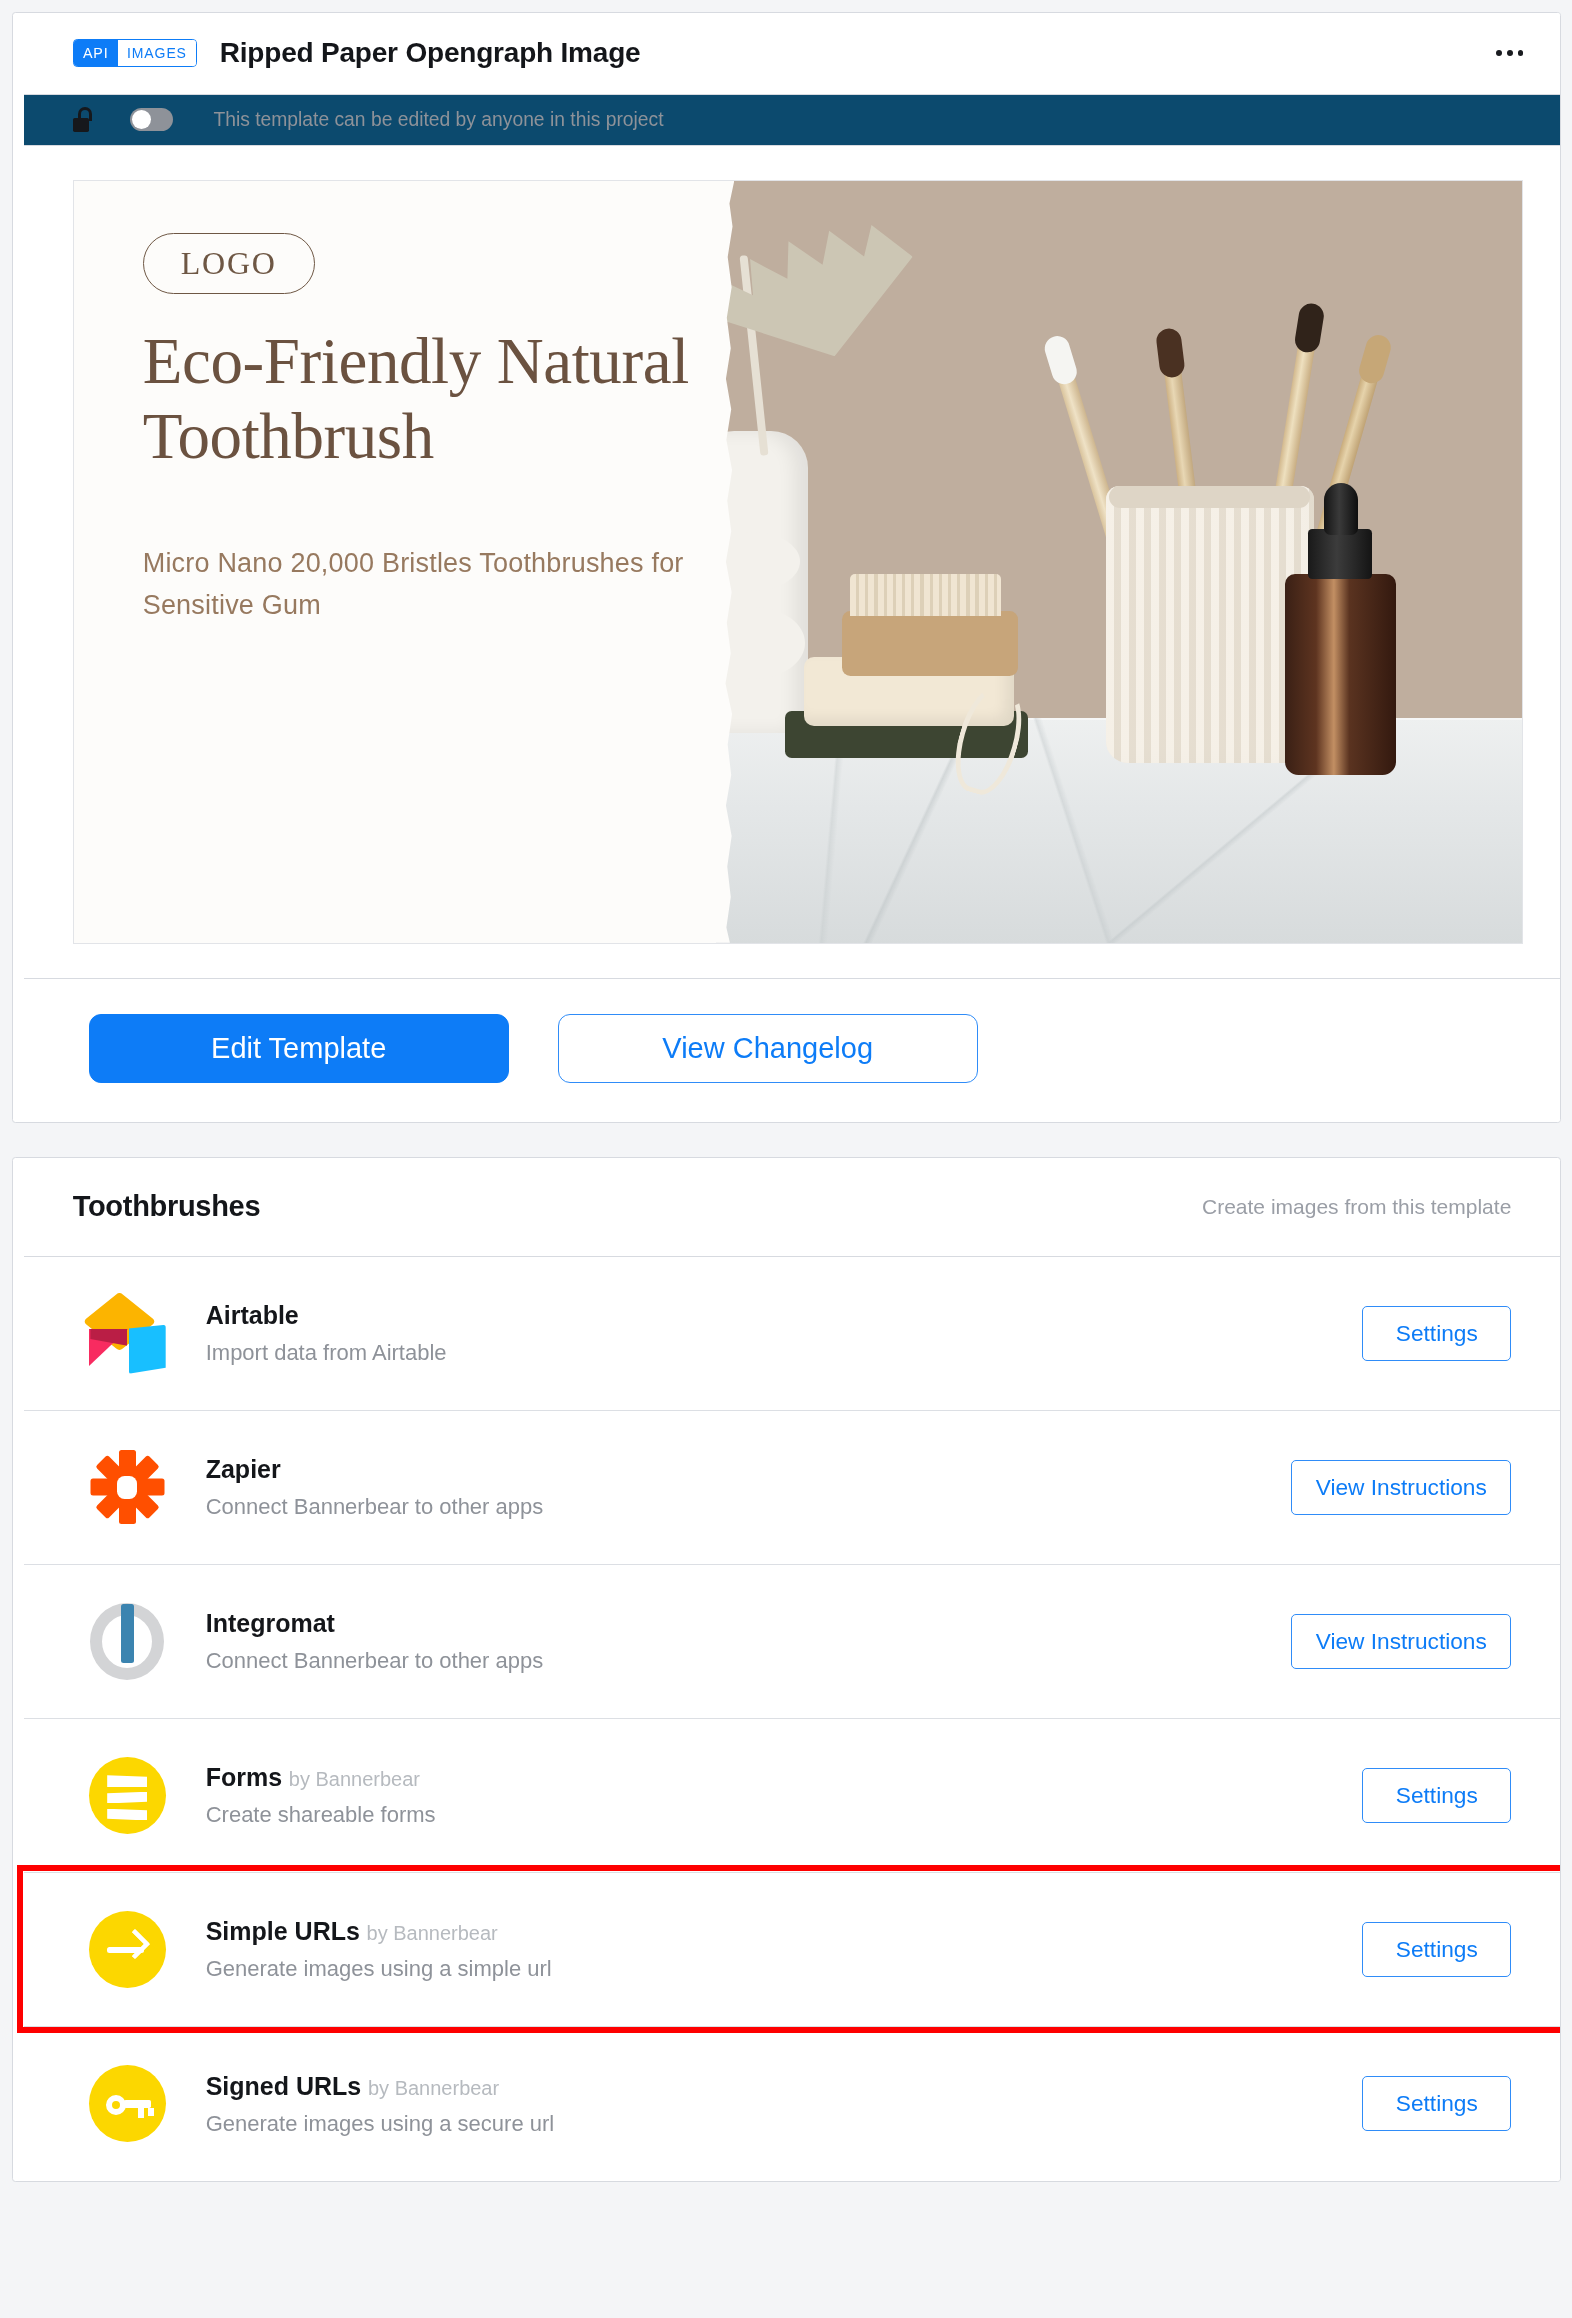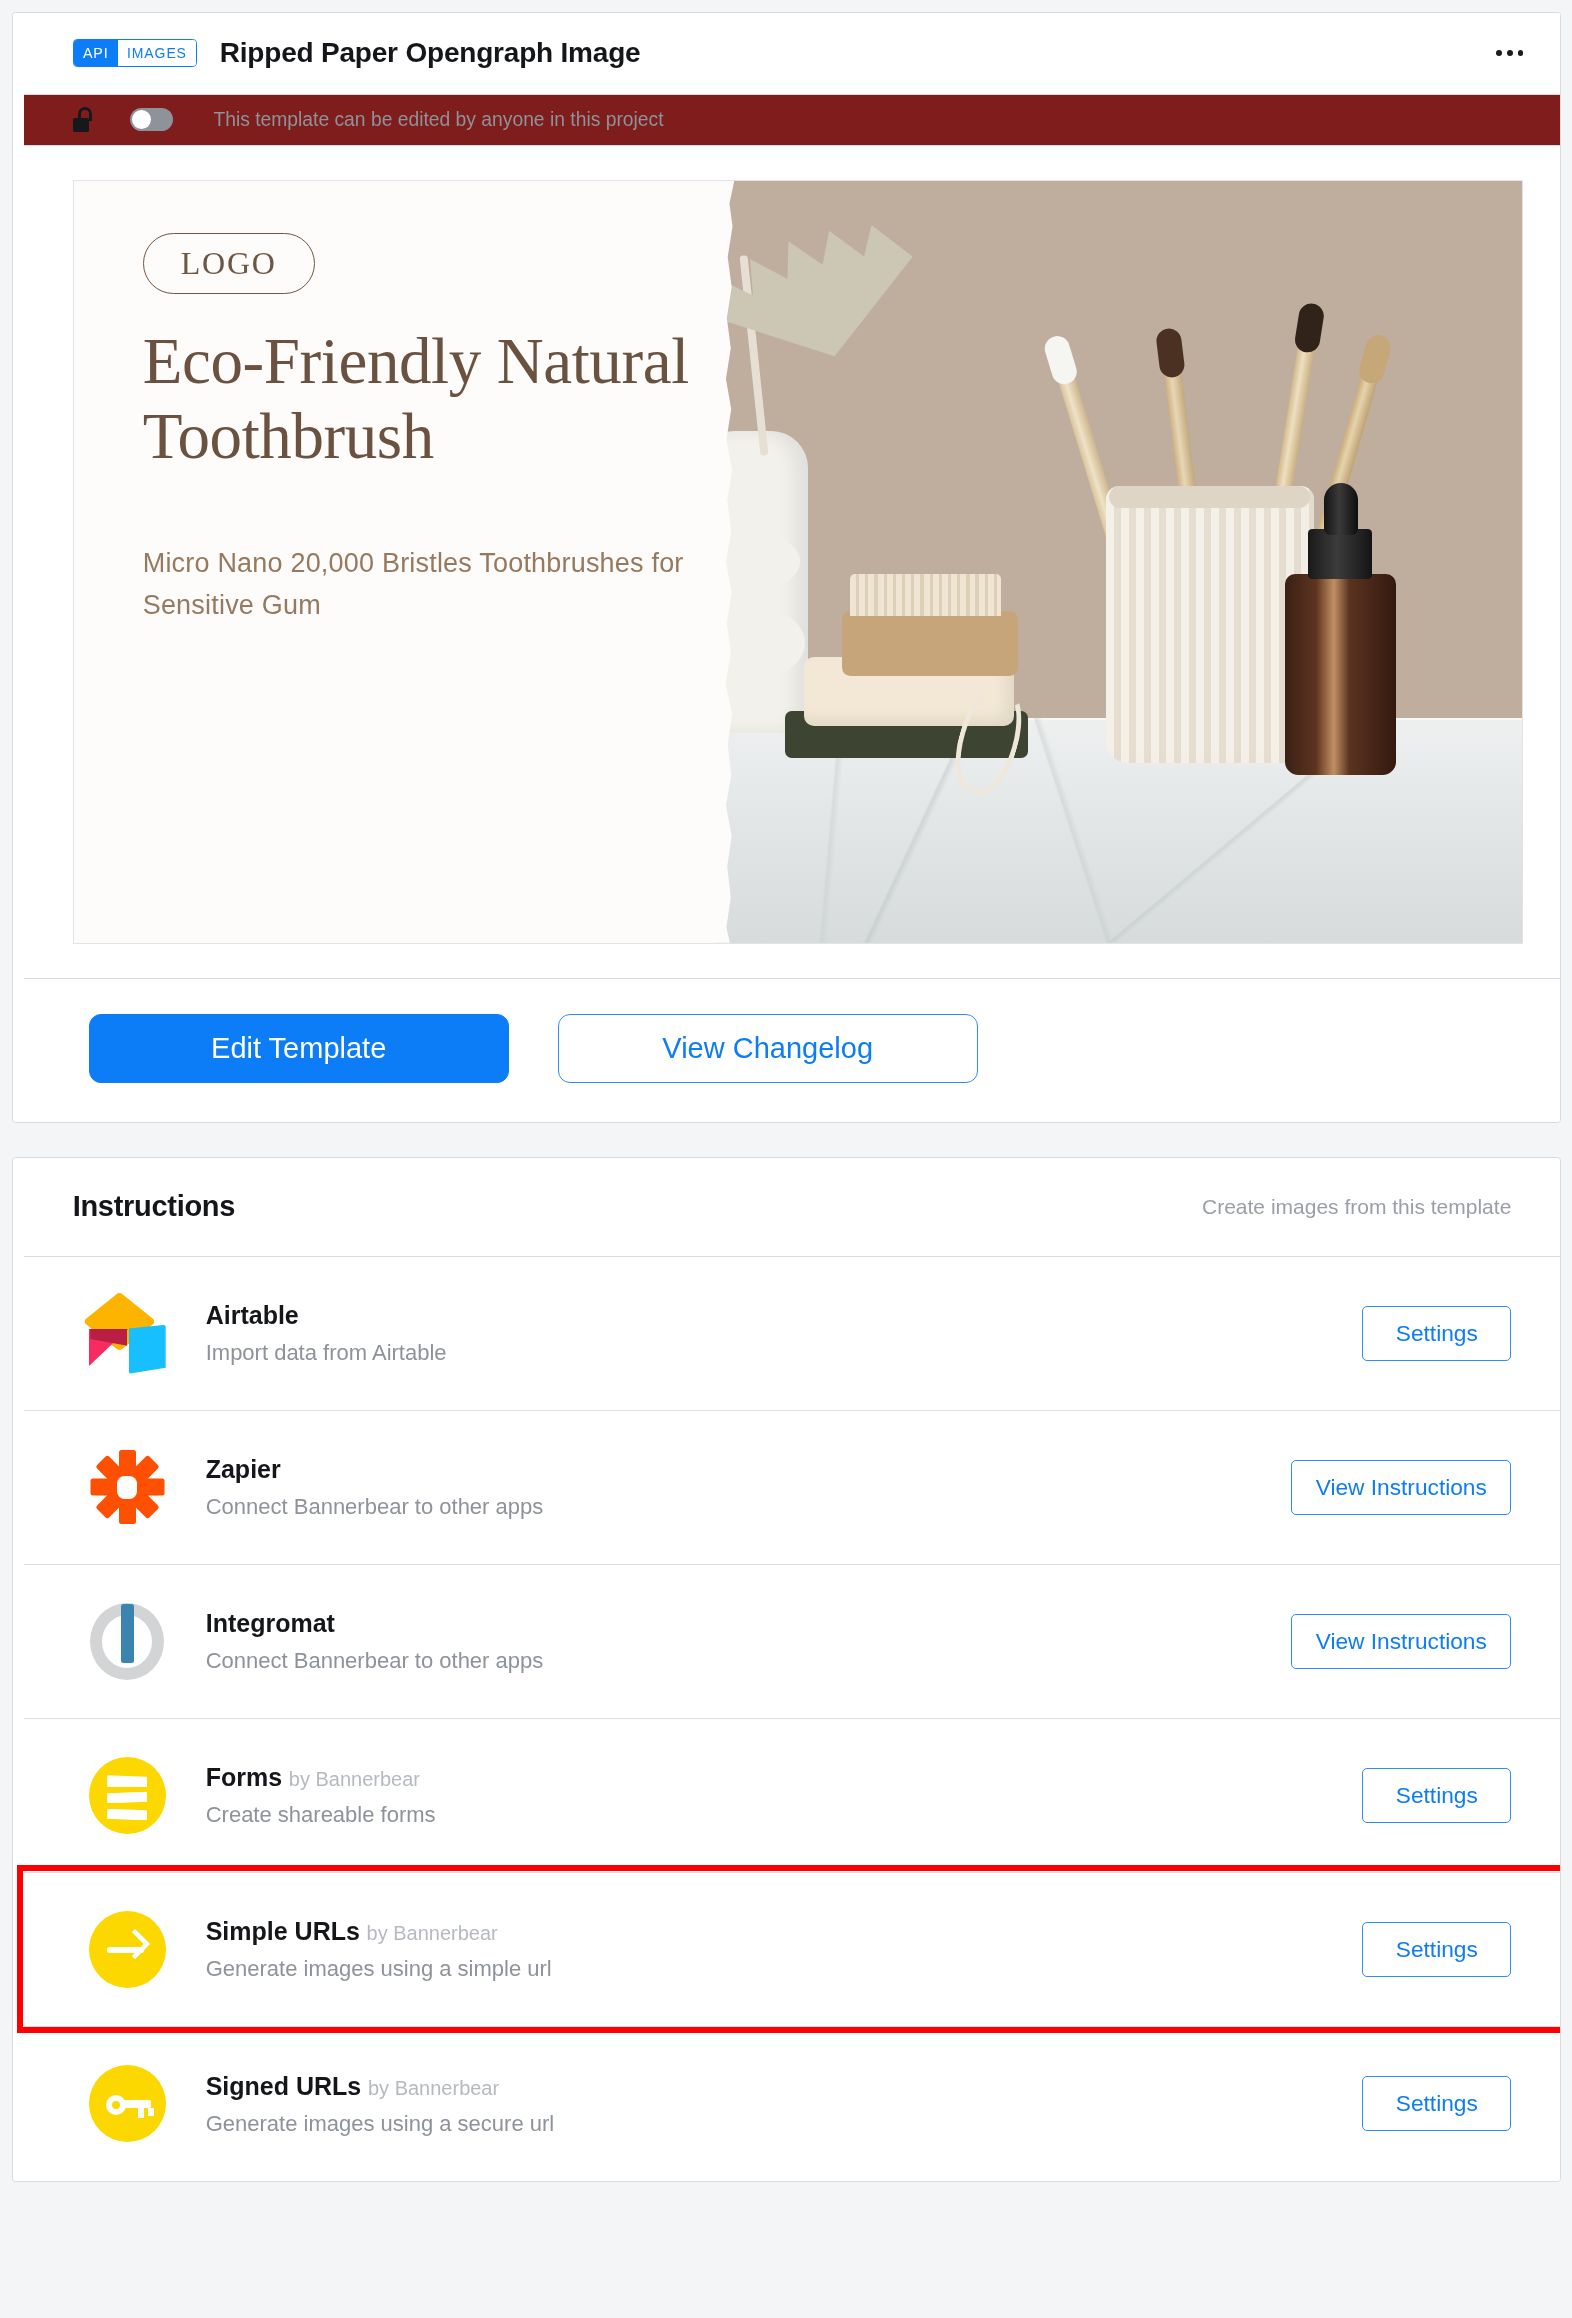--- a/index.html
+++ b/index.html
@@ -88,21 +88,21 @@
   .dots-menu i {
     width: 5.9px; height: 5.9px; border-radius: 50%;
     background: #1a1c20; display: block;
   }
 
   
   .perm-bar {
     display: flex;
     align-items: center;
     height: 52px;
-    background: #7f1d1d;
+    background: #0c4a6e;
     border-top: 0.8px solid #d7dae0;
     border-bottom: 0.8px solid #d7dae0;
     padding: 0 49px;
     gap: 24px;
   }
   .lock-icon { width: 22px; height: 25px; position: relative; flex: 0 0 auto; }
   .lock-icon .shackle {
     position: absolute; left: 5px; top: 0;
     width: 14.3px; height: 13.4px;
     border: 3.4px solid #16181c;
@@ -592,21 +592,21 @@
     <div class="actions">
       <button class="btn btn-primary">Edit Template</button>
       <button class="btn btn-outline">View Changelog</button>
     </div>
 
   </div>
 
   <div class="card integrations-card">
 
     <div class="integrations-head">
-      <div class="integrations-title">Instructions</div>
+      <div class="integrations-title">Toothbrushes</div>
       <div class="integrations-note">Create images from this template</div>
     </div>
 
     <div class="int-row">
       <div class="int-icon ic-airtable">
         <span class="top"></span>
         <span class="left"></span>
         <span class="left2"></span>
         <span class="right"></span>
       </div>

